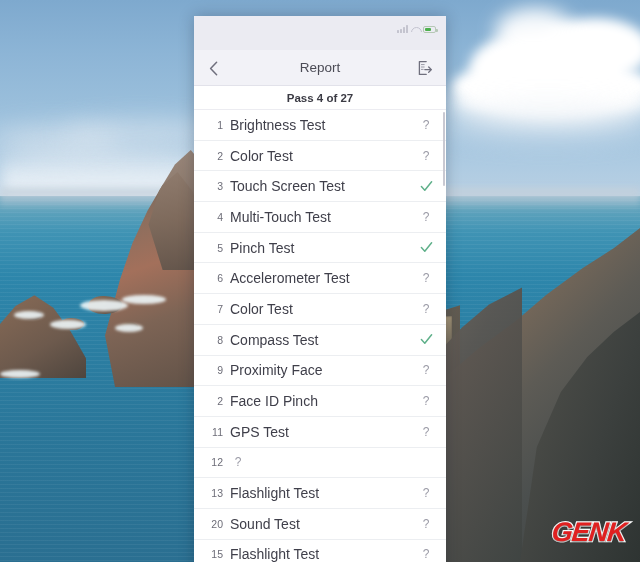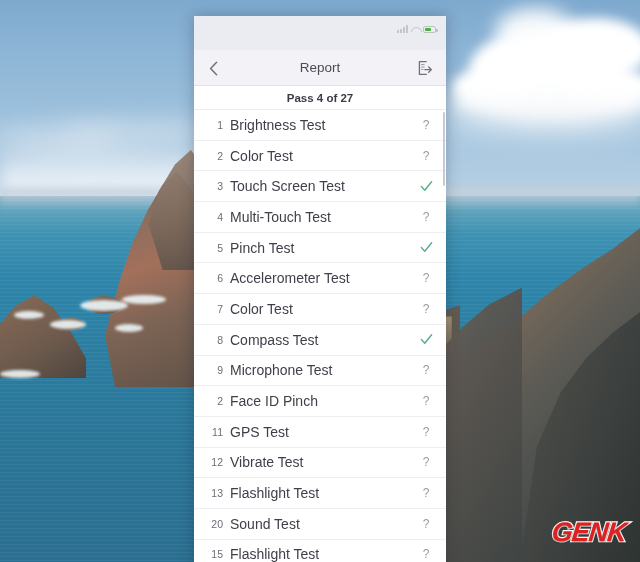--- a/index.html
+++ b/index.html
@@ -369,36 +369,35 @@
         <div class="row-num">8</div>
         <div class="row-label">Compass Test</div>
         <div class="row-status st-pass">
           <svg width="13" height="13" viewBox="0 0 13 13">
             <path d="M1.4 6.6 L4.8 10.2 L11.6 1.8" fill="none" stroke="#5fb08a" stroke-width="1.5" stroke-linecap="round" stroke-linejoin="round"></path>
           </svg>
         </div>
       </div>
       <div class="row">
         <div class="row-num">9</div>
-        <div class="row-label">Microphone Test</div>
+        <div class="row-label">Proximity Face</div>
         <div class="row-status st-unknown">?</div>
       </div>
       <div class="row">
         <div class="row-num">2</div>
         <div class="row-label">Face ID Pinch</div>
         <div class="row-status st-unknown">?</div>
       </div>
       <div class="row">
         <div class="row-num">11</div>
         <div class="row-label">GPS Test</div>
         <div class="row-status st-unknown">?</div>
       </div>
       <div class="row">
         <div class="row-num">12</div>
-        <div class="row-label">Vibrate Test</div>
         <div class="row-status st-unknown">?</div>
       </div>
       <div class="row">
         <div class="row-num">13</div>
         <div class="row-label">Flashlight Test</div>
         <div class="row-status st-unknown">?</div>
       </div>
       <div class="row">
         <div class="row-num">20</div>
         <div class="row-label">Sound Test</div>

